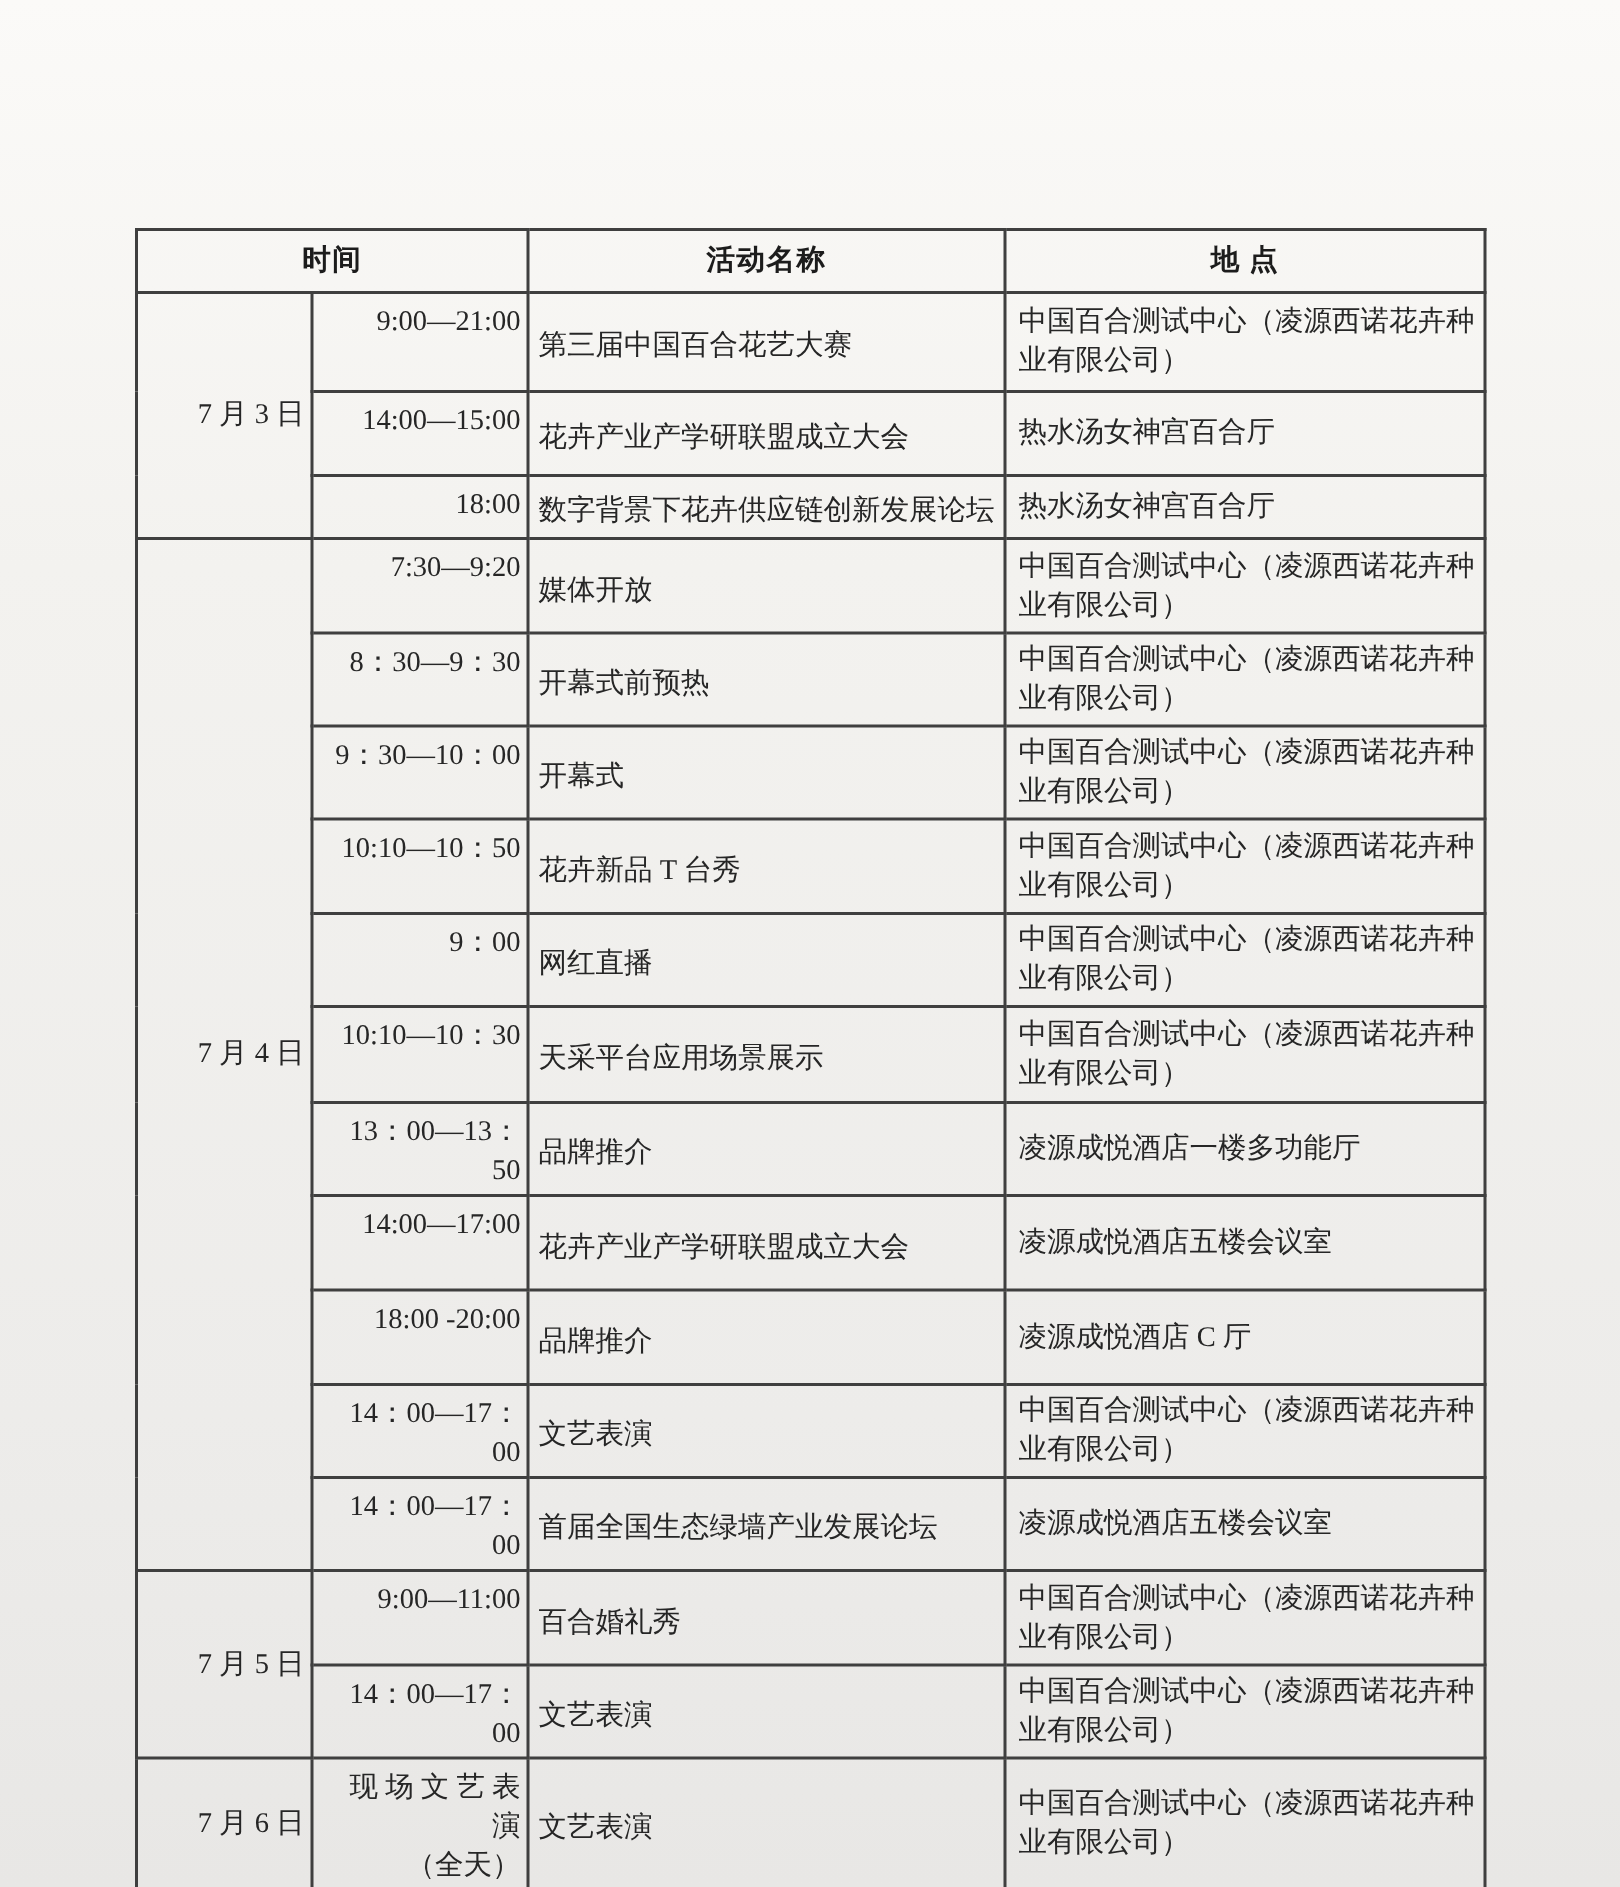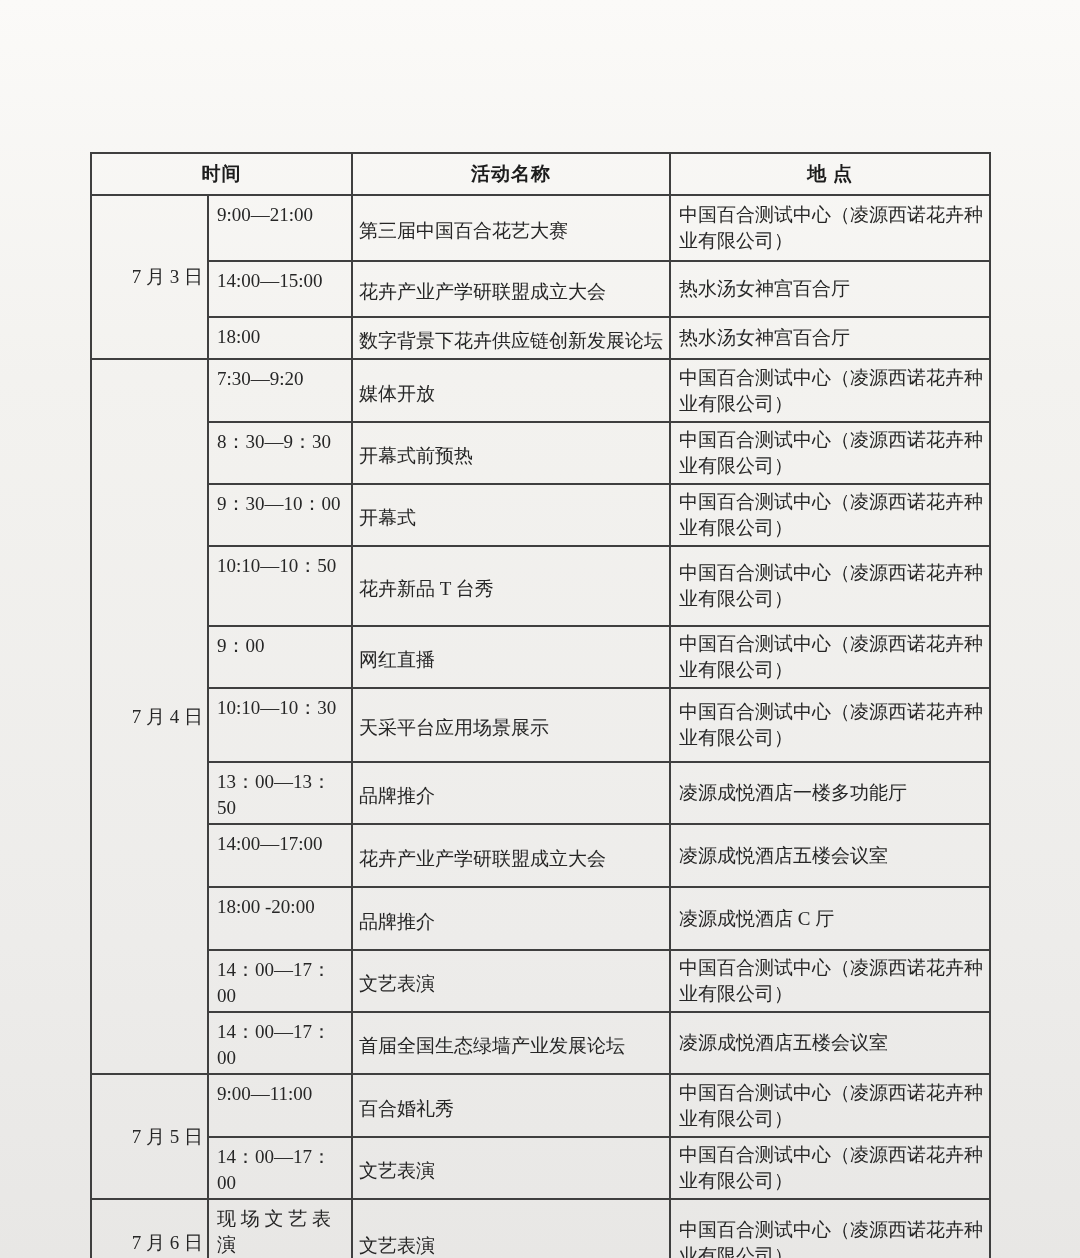--- a/index.html
+++ b/index.html
@@ -33,21 +33,21 @@
   }
   table.schedule th{
     font-weight:700;text-align:center;vertical-align:middle;
     height:38px;letter-spacing:1px;color:#1c1c1c;
   }
   td.date-cell{
     text-align:right;vertical-align:middle;padding:2px 4px;
     white-space:pre-line;
   }
   td.time-cell{
-    text-align:left;vertical-align:top;padding:6px 4px 2px 8px;
+    text-align:right;vertical-align:top;padding:6px 4px 2px 8px;
     white-space:pre-line;
   }
   td.activity-cell{
     text-align:left;vertical-align:middle;padding:10px 2px 4px 6px;
   }
   td.location-cell{
     text-align:left;vertical-align:middle;padding:4px 4px 4px 8px;
   }
 </style>
 </head>
@@ -96,31 +96,31 @@
         <tr style="height: 62px;">
           <td class="time-cell">8：30—9：30</td>
           <td class="activity-cell">开幕式前预热</td>
           <td class="location-cell">中国百合测试中心（凌源西诺花卉种业有限公司）</td>
         </tr>
         <tr style="height: 62px;">
           <td class="time-cell">9：30—10：00</td>
           <td class="activity-cell">开幕式</td>
           <td class="location-cell">中国百合测试中心（凌源西诺花卉种业有限公司）</td>
         </tr>
-        <tr style="height: 80px;">
+        <tr style="height: 63px;">
           <td class="time-cell">10:10—10：50</td>
           <td class="activity-cell">花卉新品 T 台秀</td>
           <td class="location-cell">中国百合测试中心（凌源西诺花卉种业有限公司）</td>
         </tr>
         <tr style="height: 62px;">
           <td class="time-cell">9：00</td>
           <td class="activity-cell">网红直播</td>
           <td class="location-cell">中国百合测试中心（凌源西诺花卉种业有限公司）</td>
         </tr>
-        <tr style="height: 74px;">
+        <tr style="height: 64px;">
           <td class="time-cell">10:10—10：30</td>
           <td class="activity-cell">天采平台应用场景展示</td>
           <td class="location-cell">中国百合测试中心（凌源西诺花卉种业有限公司）</td>
         </tr>
         <tr style="height: 62px; border-radius: 22px;">
           <td class="time-cell">13：00—13：50</td>
           <td class="activity-cell">品牌推介</td>
           <td class="location-cell">凌源成悦酒店一楼多功能厅</td>
         </tr>
         <tr style="height: 63px;">

